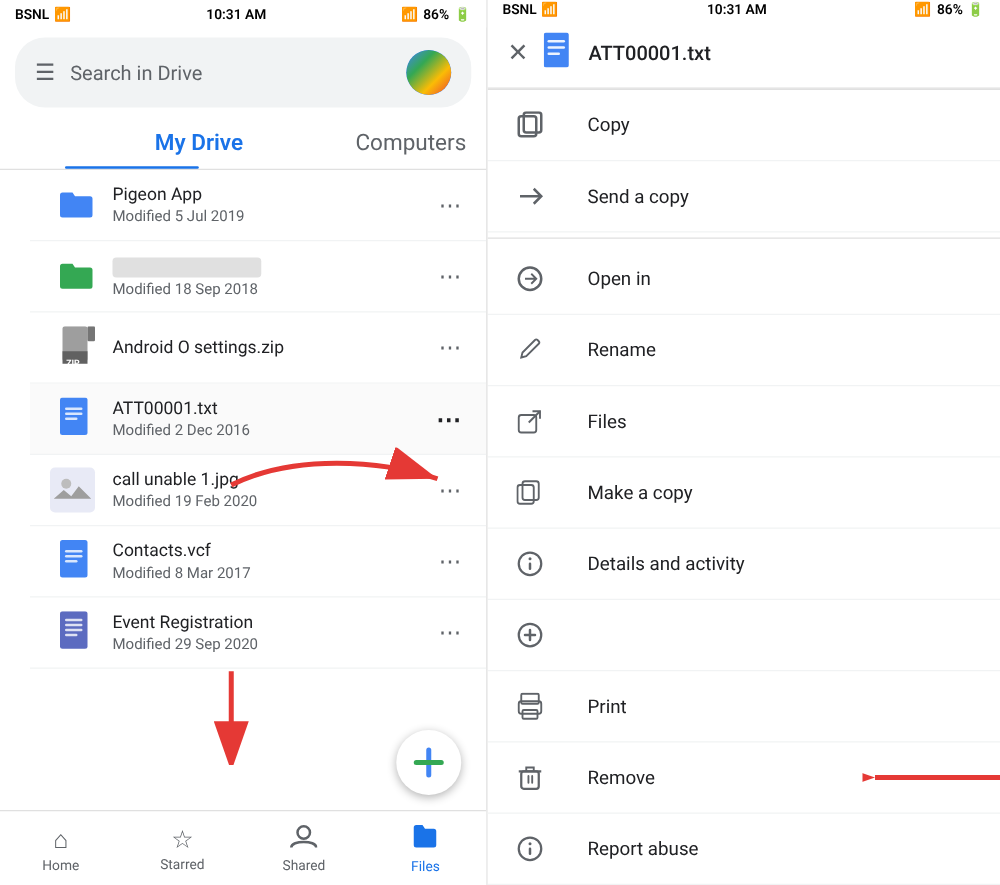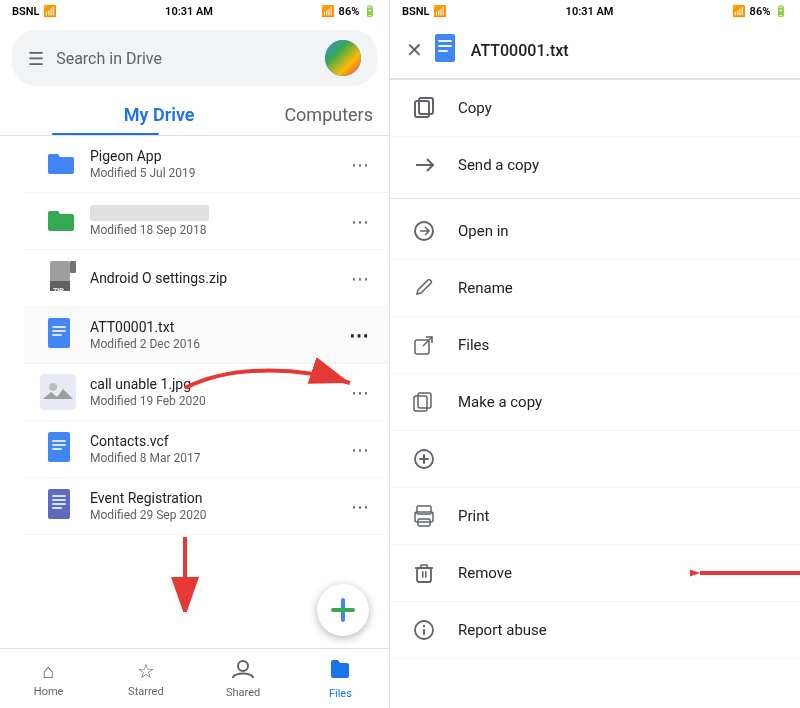--- a/index.html
+++ b/index.html
@@ -207,21 +207,21 @@
       font-size: 16px;
       color: #202124;
       font-weight: 500;
     }
     .menu-item {
       display: flex;
       align-items: center;
       padding: 14px 20px;
       border-bottom: 1px solid #f1f3f4;
       cursor: pointer;
-      gap: 20px;
+      gap: 32px;
     }
     .menu-item-icon {
       width: 28px;
       height: 28px;
       display: flex;
       align-items: center;
       justify-content: center;
       font-size: 20px;
       color: #5f6368;
     }
@@ -551,20 +551,30 @@
   <div class="menu-item">
     <div class="menu-item-icon">
       <svg width="22" height="22" viewBox="0 0 22 22">
         <rect x="1" y="5" width="13" height="15" rx="2" fill="none" stroke="#5f6368" stroke-width="1.5"></rect>
         <rect x="5" y="2" width="13" height="15" rx="2" fill="none" stroke="#5f6368" stroke-width="1.5"></rect>
       </svg>
     </div>
     <span class="menu-item-label">Make a copy</span>
   </div>
 
+  <div class="menu-item">
+    <div class="menu-item-icon">
+      <svg width="22" height="22" viewBox="0 0 22 22">
+        <circle cx="11" cy="11" r="9" fill="none" stroke="#5f6368" stroke-width="1.8"></circle>
+        <rect x="10" y="10" width="2" height="6" rx="1" fill="#5f6368"></rect>
+        <circle cx="11" cy="7" r="1.2" fill="#5f6368"></circle>
+      </svg>
+    </div>
+    <span class="menu-item-label">Details and activity</span>
+  </div>
 
   <div class="menu-item">
     <div class="menu-item-icon">
       <svg width="22" height="22" viewBox="0 0 22 22">
         <circle cx="11" cy="11" r="9" fill="none" stroke="#5f6368" stroke-width="1.8"></circle>
         <rect x="10" y="6" width="2" height="10" rx="1" fill="#5f6368"></rect>
         <rect x="6" y="10" width="10" height="2" rx="1" fill="#5f6368"></rect>
       </svg>
     </div>
   </div>

